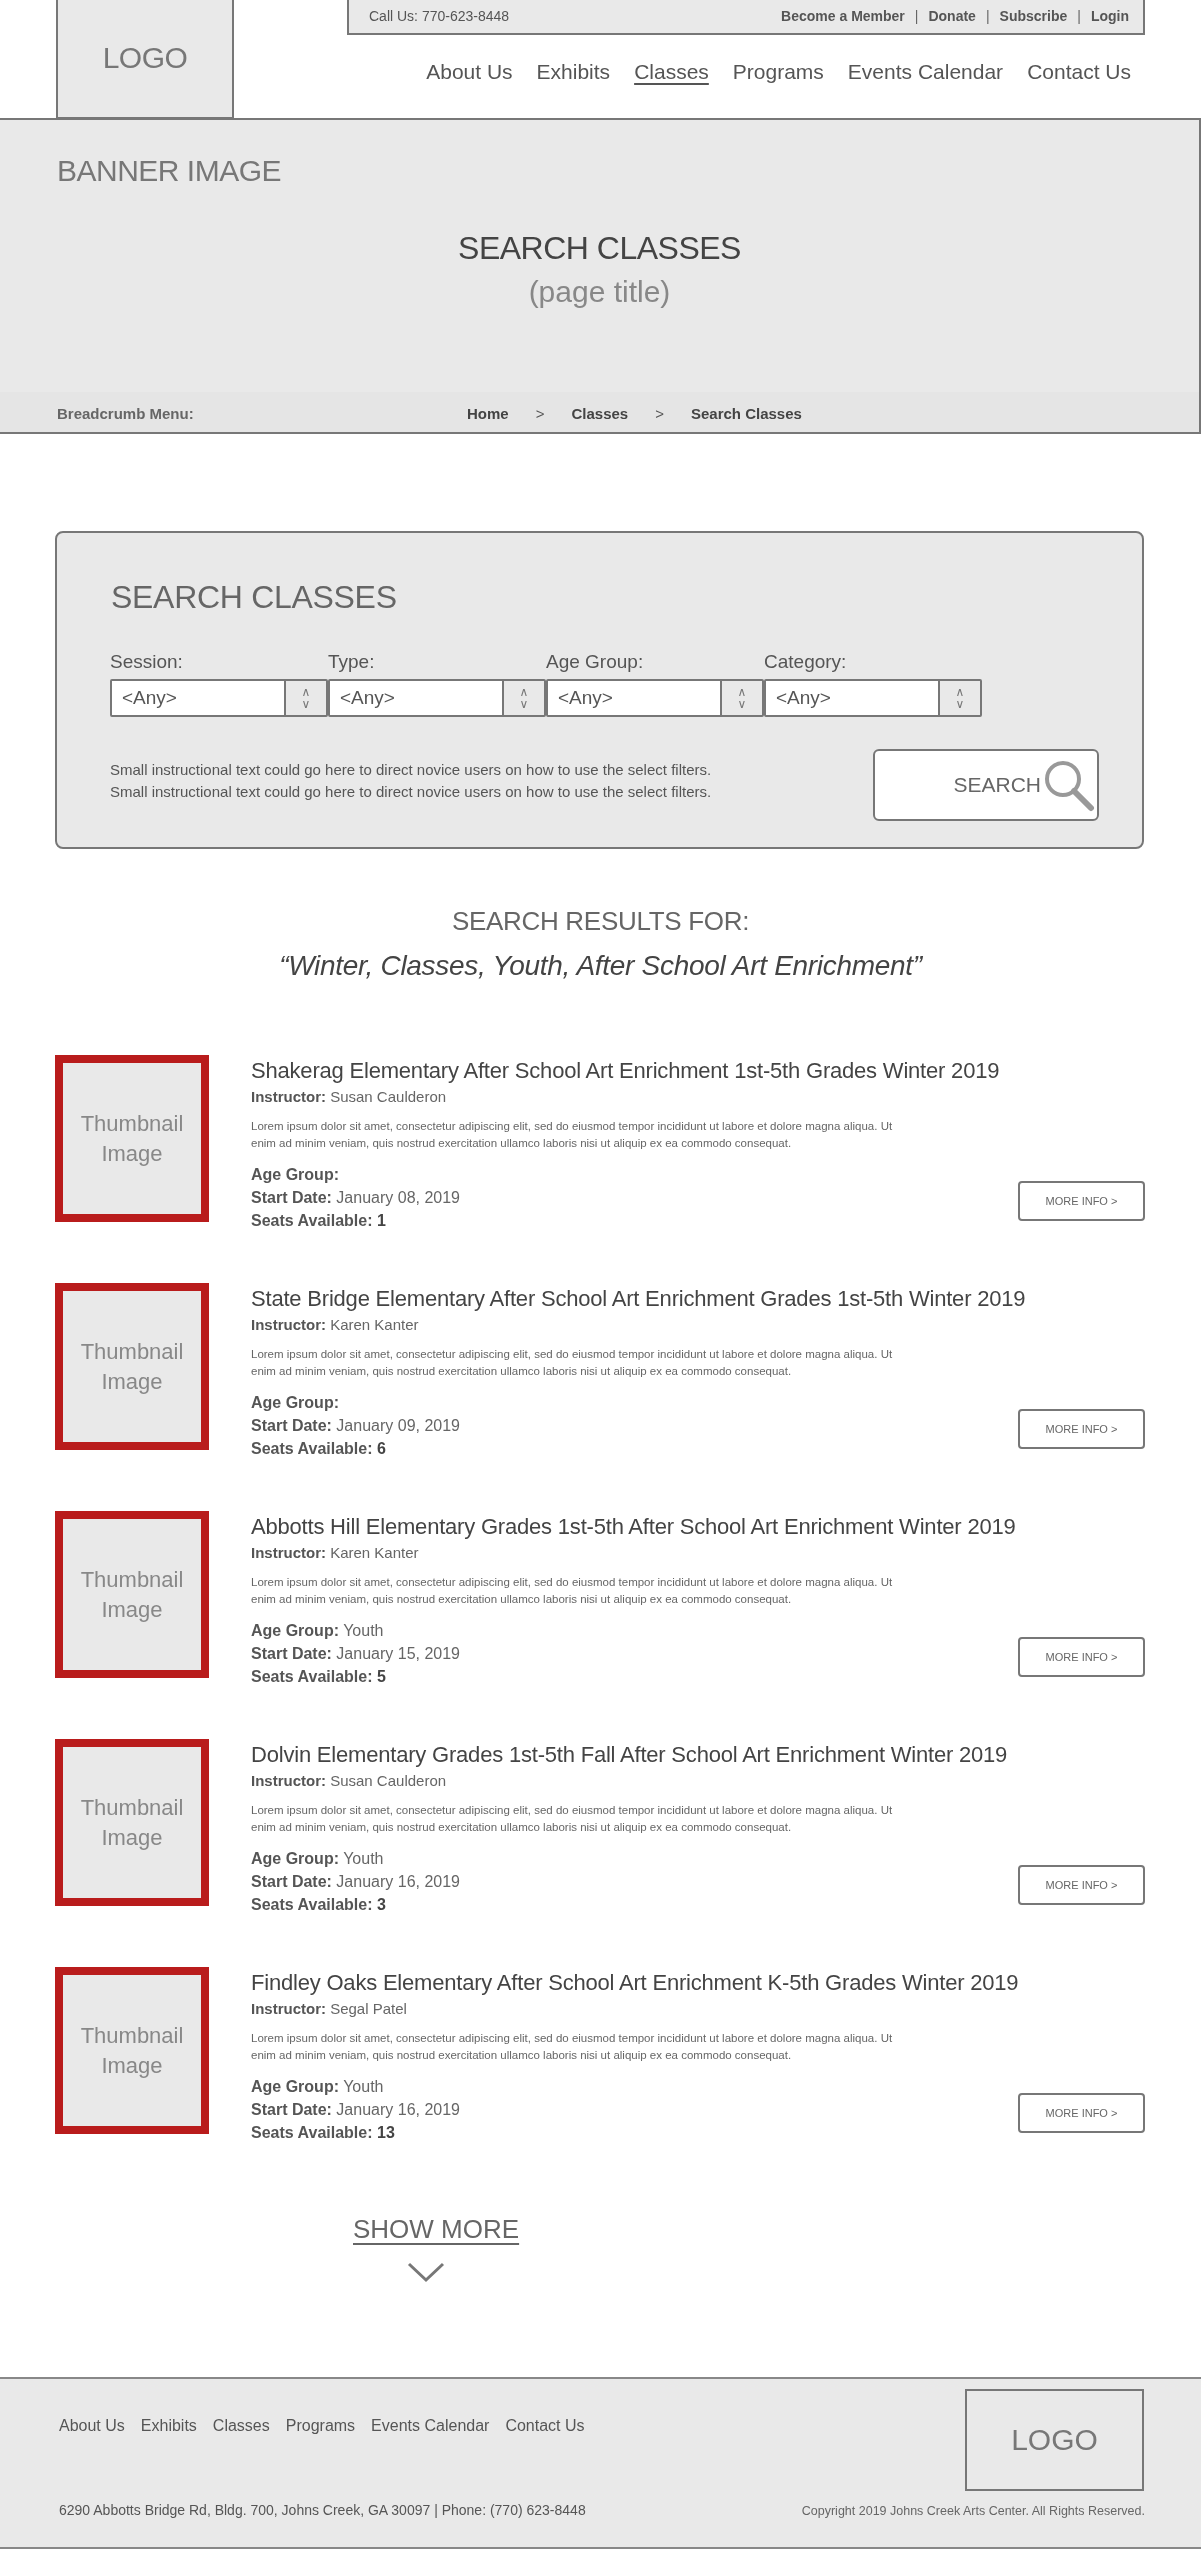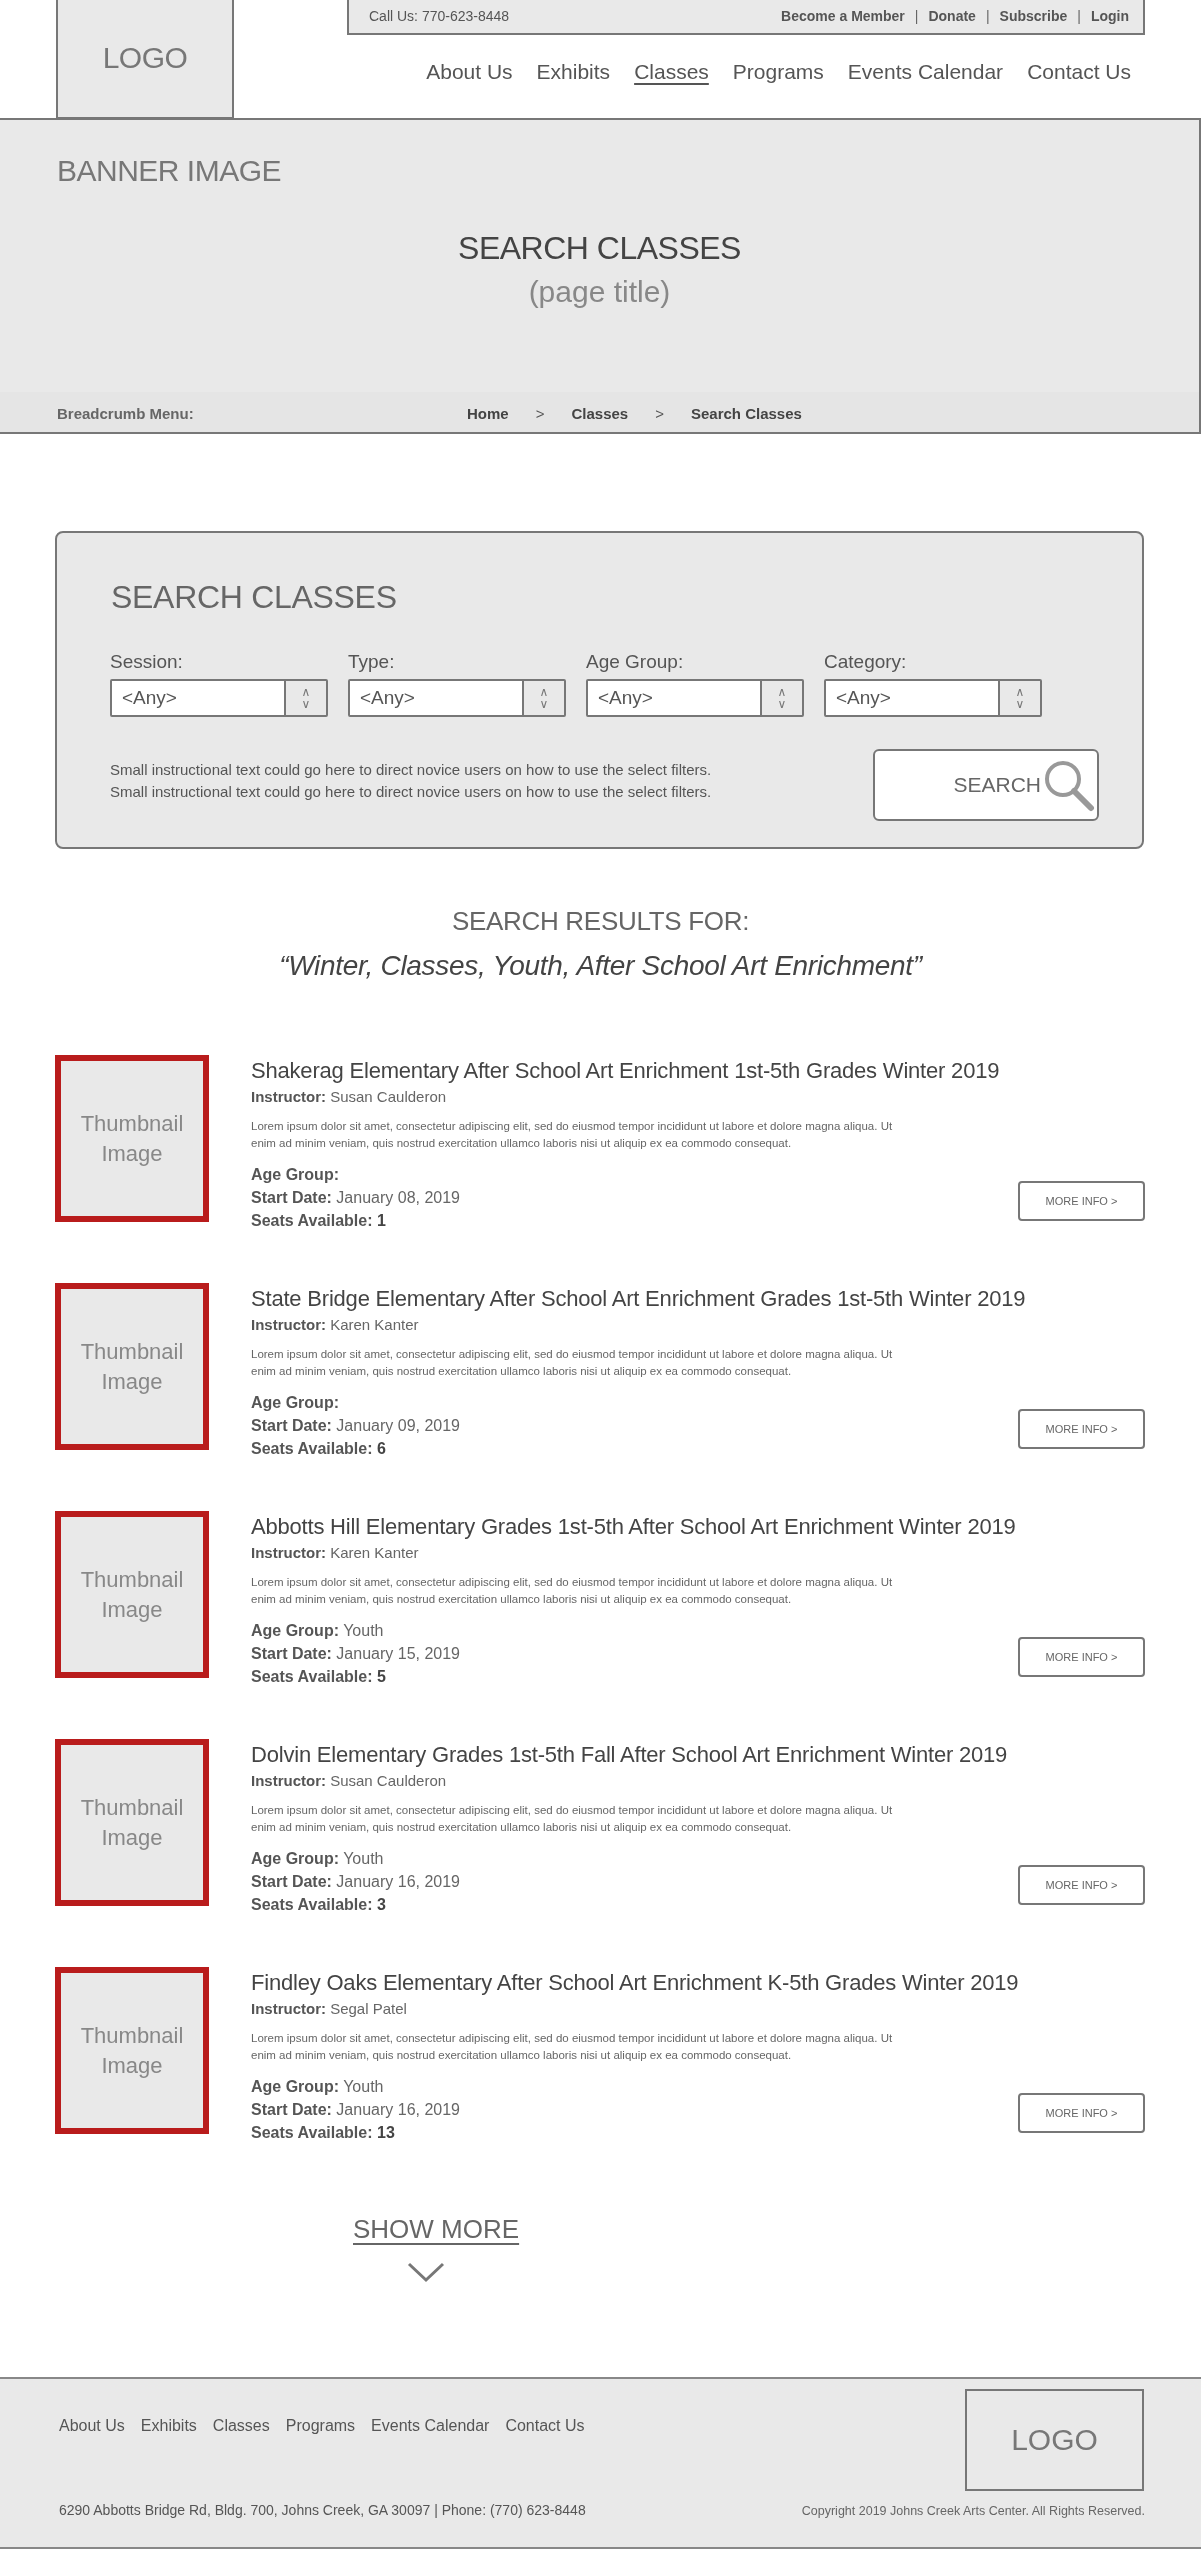--- a/index.html
+++ b/index.html
@@ -65,21 +65,21 @@
 
   
   .search-panel {
     position: absolute; left: 55px; top: 531px; width: 1089px; height: 318px;
     background: #e9e9e9; border: 2px solid #777; border-radius: 8px;
   }
   .search-panel h2 {
     position: absolute; left: 54px; top: 46px; font-size: 32px; font-weight: normal; color: #666;
     letter-spacing: -0.3px;
   }
-  .filters { position: absolute; left: 53px; top: 118px; display: flex; gap: 20px; }
+  .filters { position: absolute; left: 53px; top: 118px; display: flex; }
   .filter { width: 218px; }
   .filter label { display: block; font-size: 19px; color: #555; margin-bottom: 6px; }
   .select {
     display: flex; height: 38px; background: #fff; border: 2px solid #777; border-radius: 2px;
   }
   .select .value {
     flex: 1; padding-left: 10px; font-size: 19px; color: #555; line-height: 34px;
   }
   .select .spin {
     width: 42px; border-left: 2px solid #777; background: #e9e9e9;
@@ -103,21 +103,21 @@
   }
   .results-query {
     position: absolute; left: 0; width: 1201px; top: 950px; text-align: center;
     font-size: 28px; color: #444; font-style: italic; letter-spacing: -0.3px;
   }
 
   
   .result { position: absolute; left: 0; width: 1201px; height: 180px; }
   .thumb {
     position: absolute; left: 55px; top: 10px; width: 154px; height: 167px;
-    background: #e9e9e9; border: 6px solid #b91c1c;
+    background: #e9e9e9; border: 8px solid #b91c1c;
     display: flex; align-items: center; justify-content: center; text-align: center;
     font-size: 22px; color: #888; line-height: 30px;
   }
   .r-title {
     position: absolute; left: 251px; top: 13px; font-size: 22px; color: #444; letter-spacing: -0.2px;
   }
   .r-instructor {
     position: absolute; left: 251px; top: 43px; font-size: 15px; color: #666;
   }
   .r-desc {

